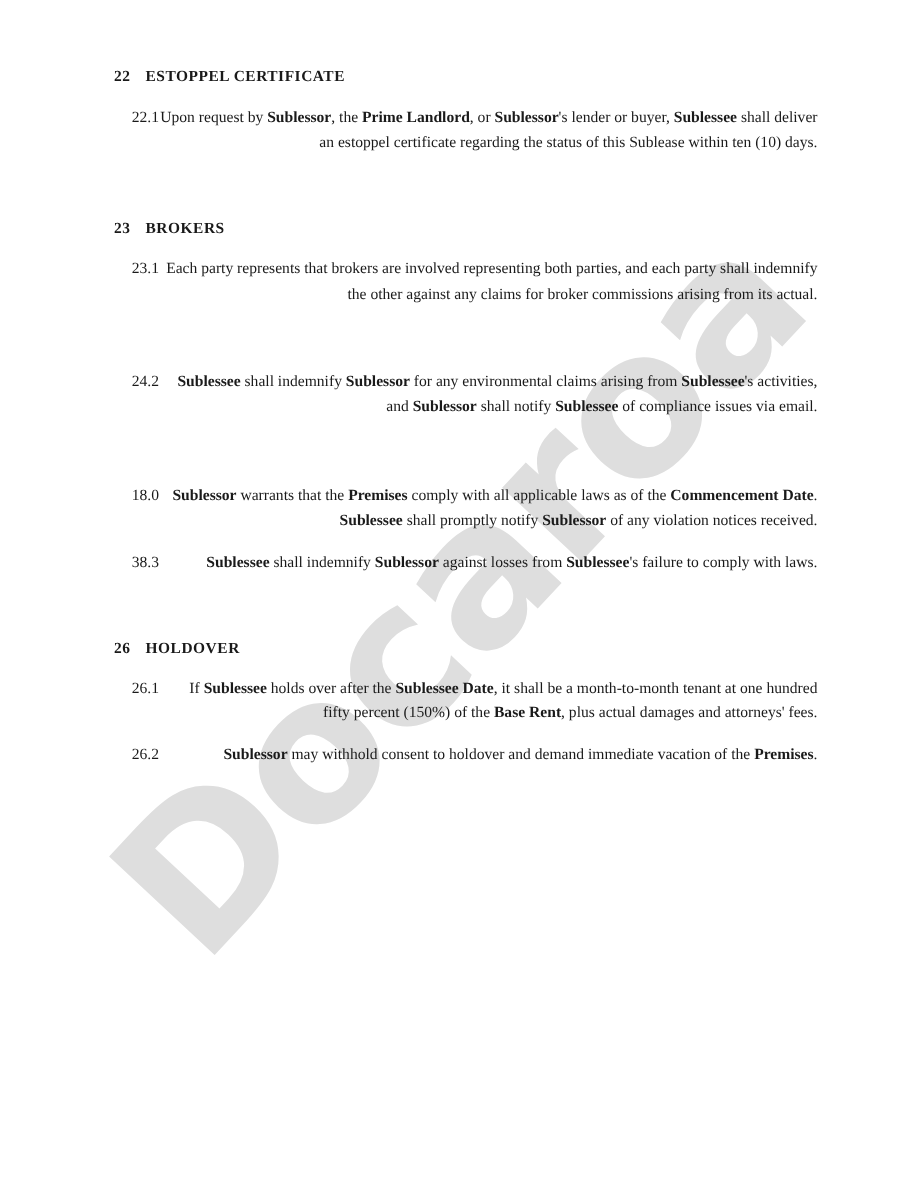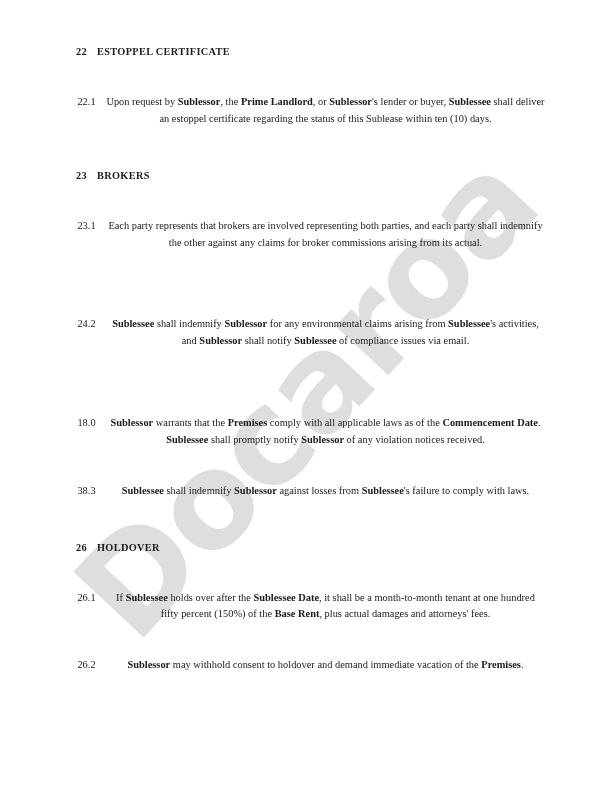--- a/index.html
+++ b/index.html
@@ -83,27 +83,26 @@
   .clause {
     display: flex;
     align-items: baseline;
     margin-bottom: 11px;
     font-size: 10.4px;
     line-height: 1.62;
   }
   .clause-num {
     width: 39px;
     flex: 0 0 39px;
-    text-align: center;
+    text-align: right;
     box-sizing: border-box;
-    margin-top: 23px;
   }
   .clause-body {
     flex: 1 1 auto;
-    text-align: center;
+    text-align: right;
   }
   .clause-body b { font-weight: 700; }
 </style>
 </head>
 <body>
 
 <div class="page">
 
   <div class="watermark">
     <div class="watermark-text">Docaroa</div>

